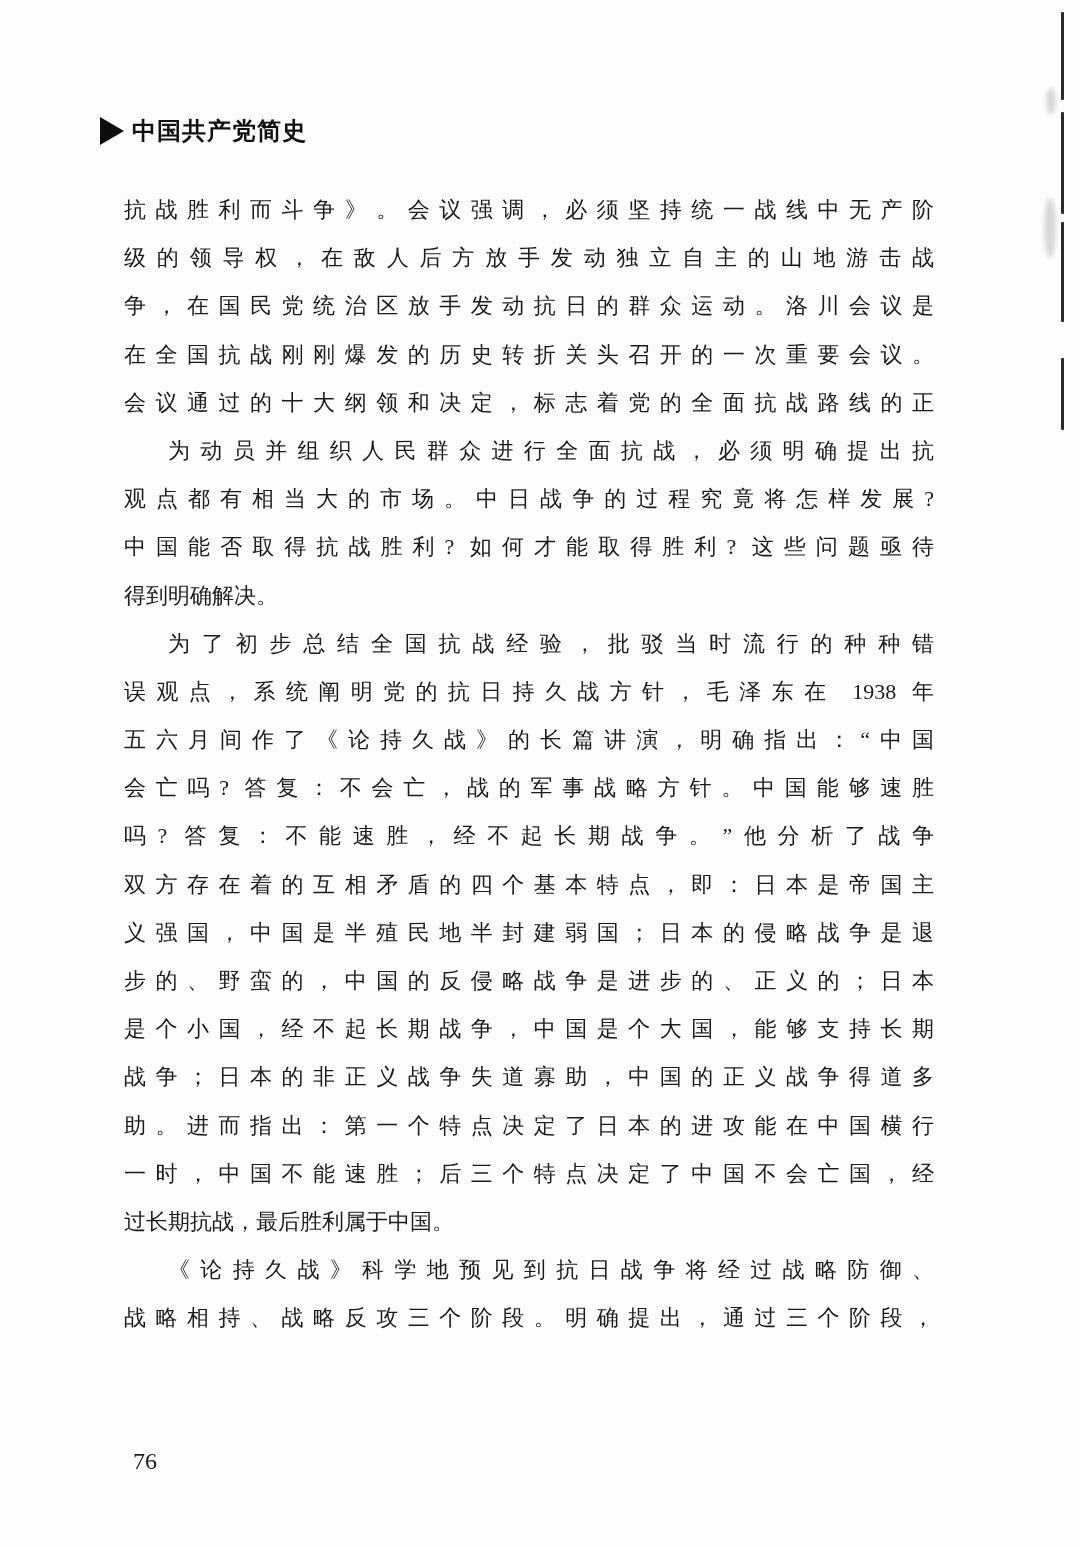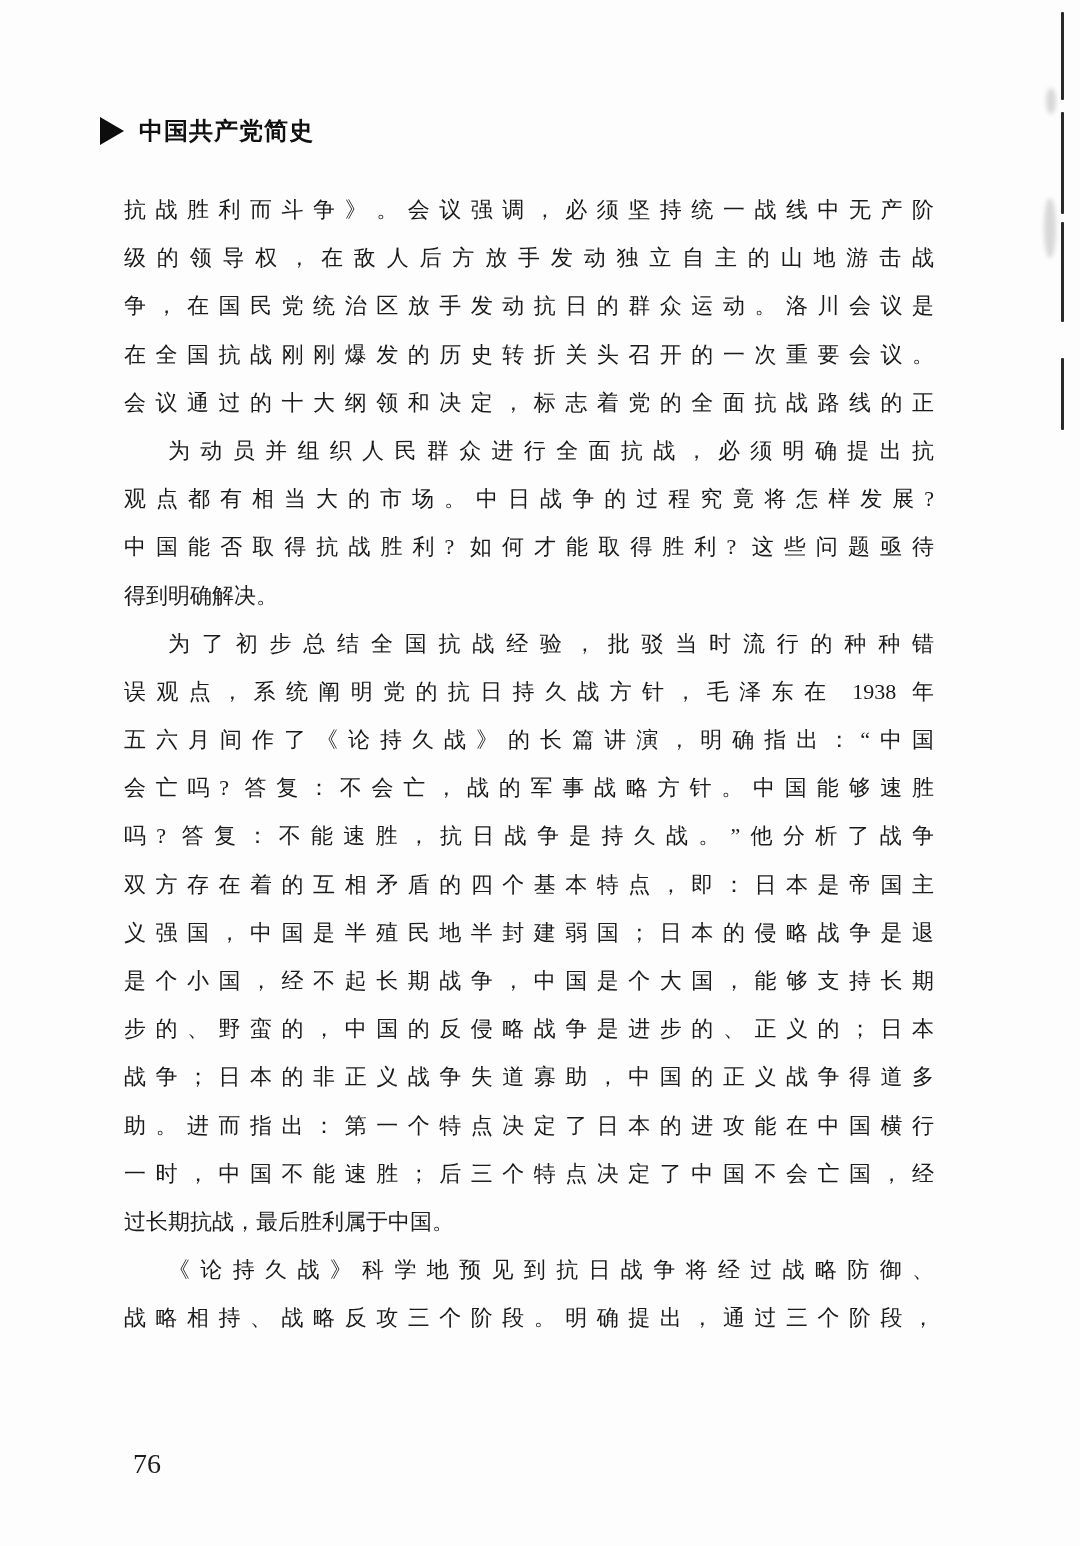--- a/index.html
+++ b/index.html
@@ -15,21 +15,21 @@
     overflow: hidden;
     font-family: "Liberation Serif", "DejaVu Serif", serif;
   }
   .running-header {
     position: absolute;
     left: 100px;
     top: 114px;
     height: 34px;
     display: flex;
     align-items: center;
-    gap: 15px;
+    gap: 8px;
   }
   .tri-icon {
     width: 0;
     height: 0;
     border-top: 14px solid transparent;
     border-bottom: 14px solid transparent;
     border-left: 24px solid #0d0d0d;
     display: inline-block;
   }
   .header-title {
@@ -55,21 +55,21 @@
     text-align-last: justify;
     white-space: normal;
     overflow: hidden;
   }
   .line.indent { text-indent: 2em; }
   .line.p-end  { text-align-last: left; }
   .page-number {
     position: absolute;
     left: 133px;
     top: 1448px;
-    font-size: 28px;
+    font-size: 24px;
     color: #1e1e1e;
     font-family: "Liberation Serif", "DejaVu Serif", serif;
     text-align: right;
   }
   
   .scan-line {
     position: absolute;
     left: 1061px;
     width: 3px;
     background: #2a2a2a;
@@ -105,25 +105,25 @@
     <div class="line">在全国抗战刚刚爆发的历史转折关头召开的一次重要会议。</div>
     <div class="line">会议通过的十大纲领和决定，标志着党的全面抗战路线的正</div>
     <div class="line indent">为动员并组织人民群众进行全面抗战，必须明确提出抗</div>
     <div class="line">观点都有相当大的市场。中日战争的过程究竟将怎样发展?</div>
     <div class="line">中国能否取得抗战胜利? 如何才能取得胜利? 这些问题亟待</div>
     <div class="line p-end">得到明确解决。</div>
     <div class="line indent">为了初步总结全国抗战经验，批驳当时流行的种种错</div>
     <div class="line">误观点，系统阐明党的抗日持久战方针，毛泽东在 1938 年</div>
     <div class="line">五六月间作了《论持久战》的长篇讲演，明确指出：“中国</div>
     <div class="line">会亡吗? 答复：不会亡，战的军事战略方针。中国能够速胜</div>
-    <div class="line">吗? 答复：不能速胜，抗日战争是持久战。”他分析了战争</div>
+    <div class="line">吗? 答复：不能速胜，经不起长期战争。”他分析了战争</div>
     <div class="line">双方存在着的互相矛盾的四个基本特点，即：日本是帝国主</div>
     <div class="line">义强国，中国是半殖民地半封建弱国；日本的侵略战争是退</div>
+    <div class="line">步的、野蛮的，中国的反侵略战争是进步的、正义的；日本</div>
     <div class="line">是个小国，经不起长期战争，中国是个大国，能够支持长期</div>
-    <div class="line">步的、野蛮的，中国的反侵略战争是进步的、正义的；日本</div>
     <div class="line">战争；日本的非正义战争失道寡助，中国的正义战争得道多</div>
     <div class="line">助。进而指出：第一个特点决定了日本的进攻能在中国横行</div>
     <div class="line">一时，中国不能速胜；后三个特点决定了中国不会亡国，经</div>
     <div class="line p-end">过长期抗战，最后胜利属于中国。</div>
     <div class="line indent">《论持久战》科学地预见到抗日战争将经过战略防御、</div>
     <div class="line">战略相持、战略反攻三个阶段。明确提出，通过三个阶段，</div>
   </div>
 
   <div class="page-number">76</div>
 

